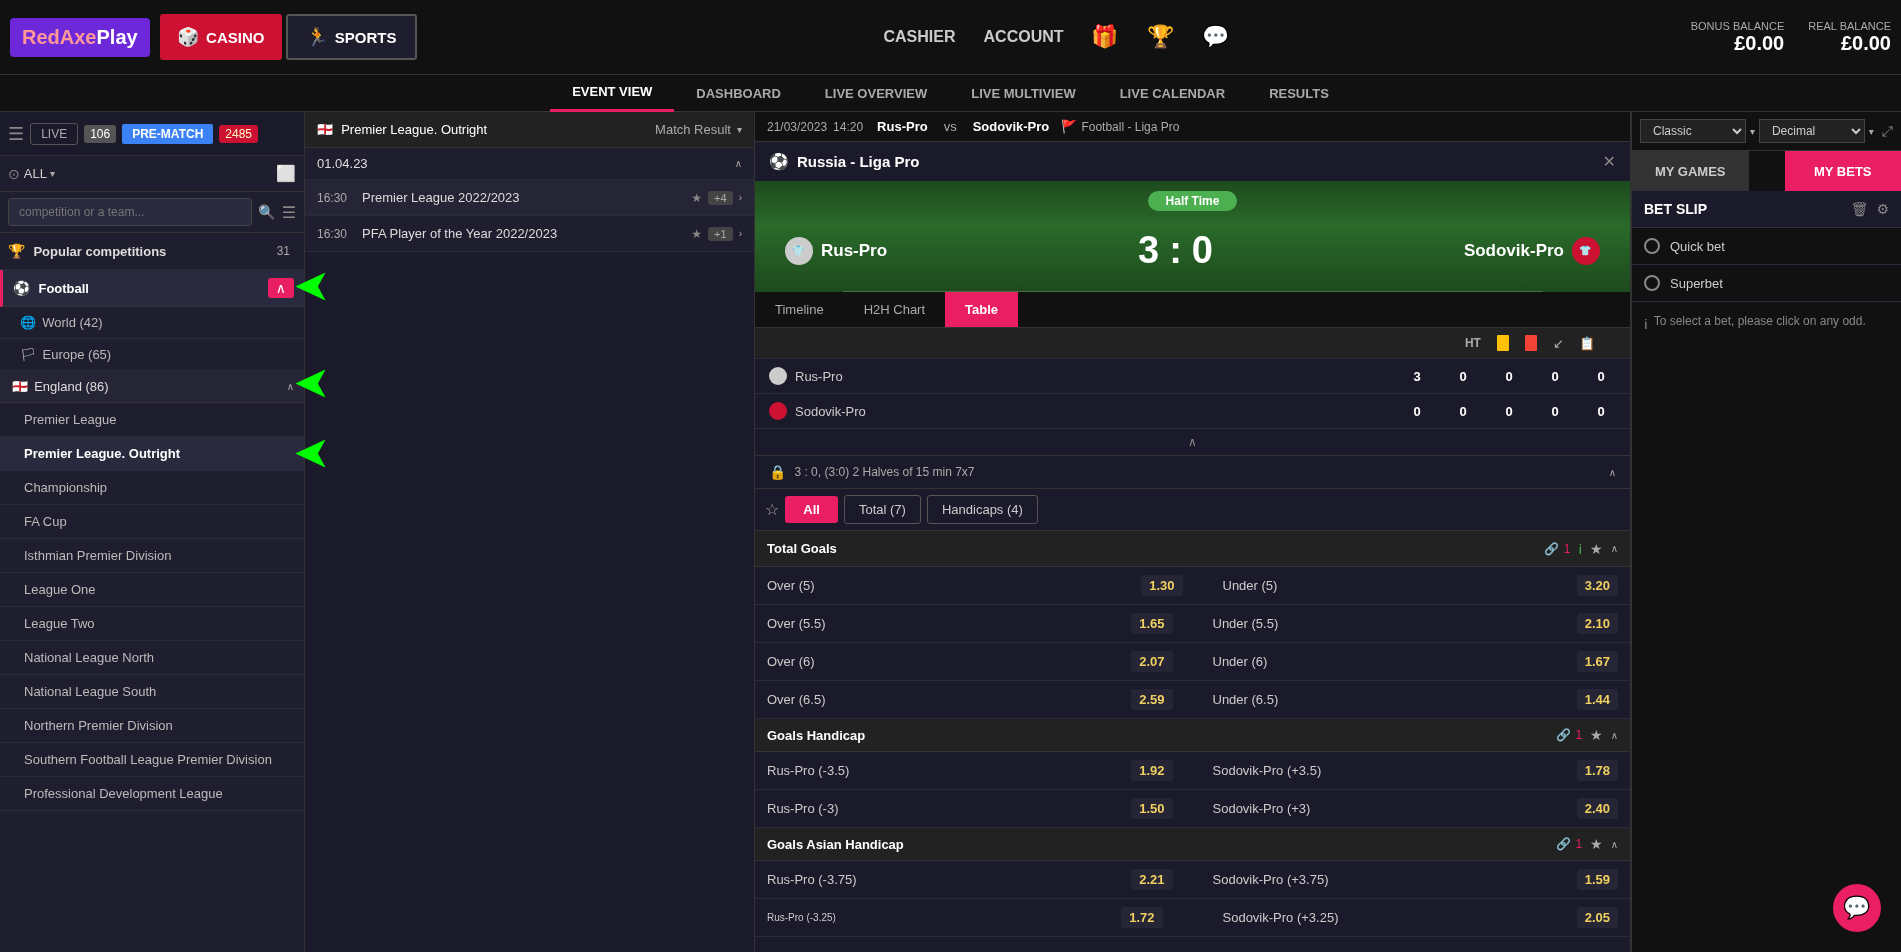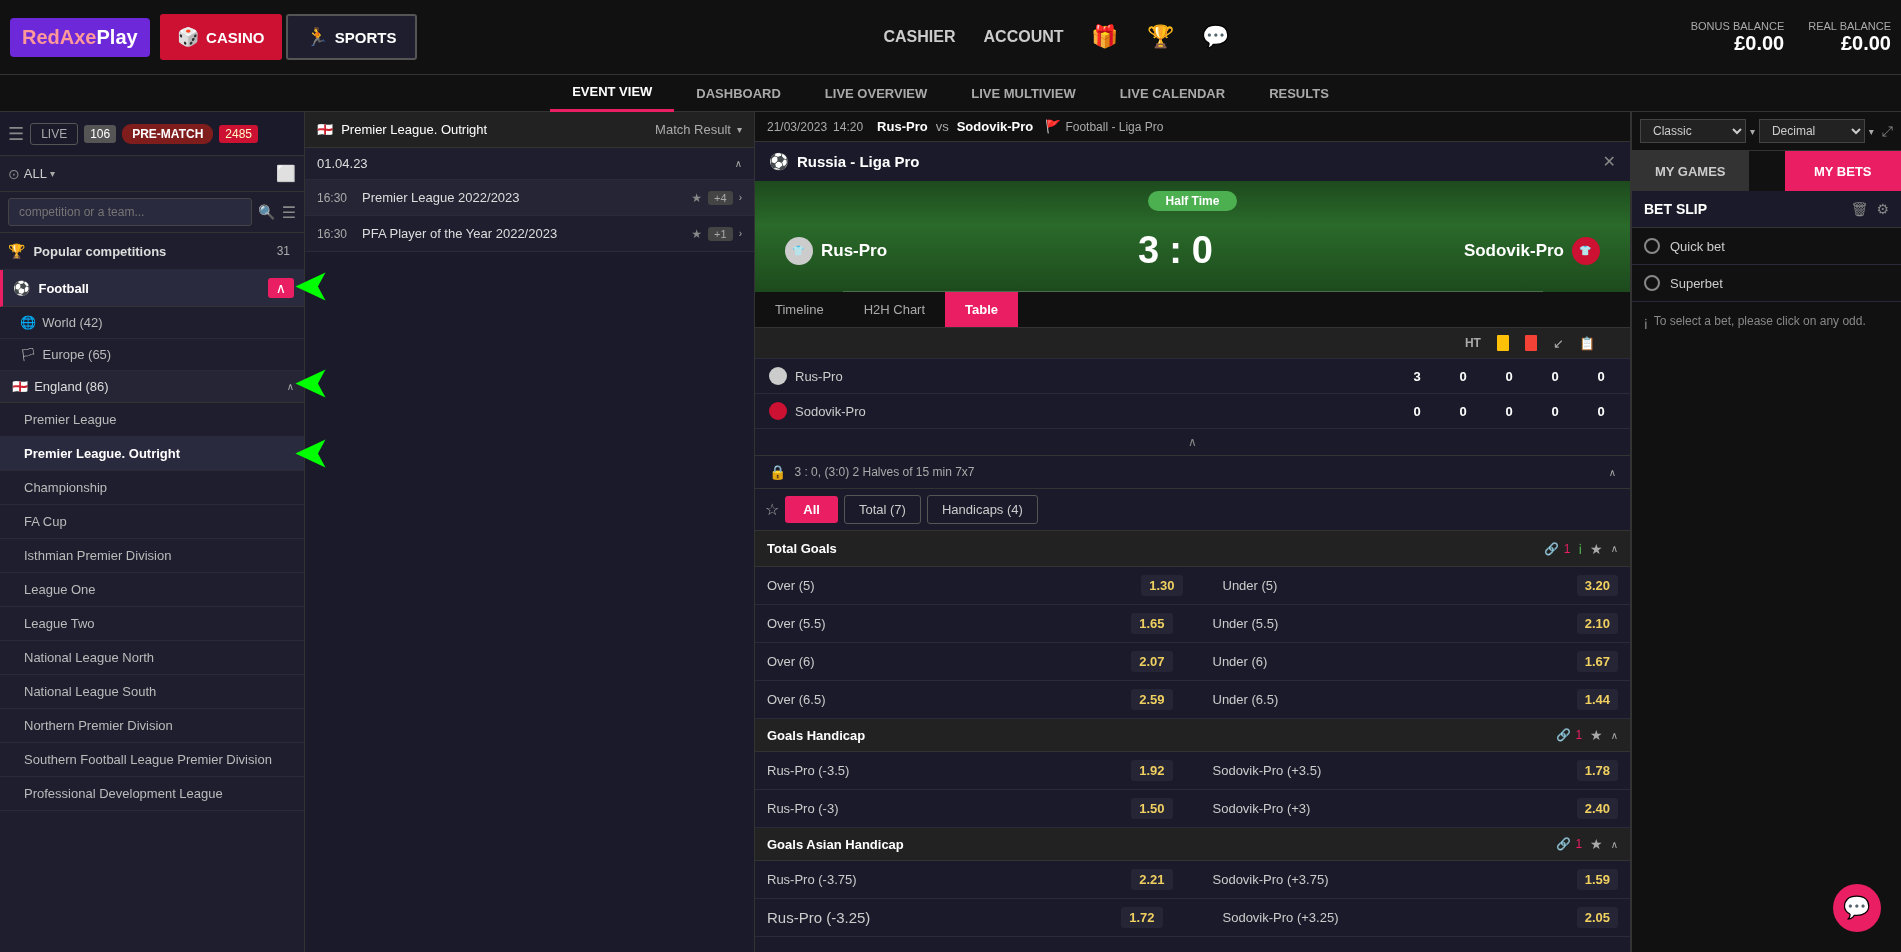--- a/index.html
+++ b/index.html
@@ -49,21 +49,21 @@
 </div>
 
 <div style="display:flex;height:calc(952px - 112px);overflow:hidden;">
 
   <div style="width:305px;background:#1e1e2e;border-right:1px solid #333;overflow-y:auto;flex-shrink:0;">
 
     <div style="display:flex;align-items:center;height:44px;background:#1a1a2a;border-bottom:1px solid #333;padding:0 8px;gap:6px;">
       <span style="font-size:18px;color:#888;">☰</span>
       <button style="background:transparent;border:1px solid #555;color:#aaa;padding:3px 10px;border-radius:3px;font-size:12px;cursor:pointer;">LIVE</button>
       <span style="background:#555;color:white;border-radius:3px;padding:2px 6px;font-size:12px;">106</span>
-      <button style="background:#7f1d1d;color:white;border:none;padding:3px 10px;border-radius:9px;font-size:12px;font-weight:bold;cursor:pointer;">PRE-MATCH</button>
+      <button style="background:#3b82f6;color:white;border:none;padding:3px 10px;border-radius:2px;font-size:12px;font-weight:bold;cursor:pointer;">PRE-MATCH</button>
       <span style="background:#cc1133;color:#fef9c3;border-radius:3px;padding:2px 6px;font-size:12px;">2485</span>
     </div>
 
     <div style="display:flex;align-items:center;padding:8px;border-bottom:1px solid #333;">
       <span style="font-size:14px;color:#888;margin-right:4px;">⊙</span>
       <span style="color:#ccc;font-size:13px;">ALL</span>
       <span style="color:#aaa;font-size:10px;margin-left:3px;">▾</span>
       <span style="margin-left:auto;color:#aaa;font-size:16px;cursor:pointer;">⬜</span>
     </div>
 
@@ -156,21 +156,21 @@
       <div style="position:absolute;top:317px;left:-10px;color:#00ff00;font-size:40px;font-weight:900;transform:scaleX(-1);">➤</div>
     </div>
   </div>
 
   <div style="flex:1;background:#1a1a2a;border-right:1px solid #333;overflow-y:auto;min-width:0;">
 
     <div style="display:flex;align-items:center;padding:7px 12px;background:#111;border-bottom:1px solid #333;">
       <span style="color:#aaa;font-size:12px;margin-right:6px;">21/03/2023</span>
       <span style="color:#aaa;font-size:12px;margin-right:14px;">14:20</span>
       <span style="color:white;font-size:13px;font-weight:bold;">Rus-Pro</span>
-      <span style="color:#aaa;font-size:13px;margin:0 8px;">vs</span>
+      <span style="color:#aaa;font-size:13px;margin:0 16px;">vs</span>
       <span style="color:white;font-size:13px;font-weight:bold;">Sodovik-Pro</span>
       <span style="margin-left:12px;font-size:13px;">🚩</span>
       <span style="color:#aaa;font-size:12px;margin-left:4px;">Football - Liga Pro</span>
     </div>
 
     <div style="display:flex;align-items:center;padding:10px 14px;background:#1a1a2a;">
       <span style="font-size:16px;margin-right:8px;">⚽</span>
       <span style="flex:1;color:white;font-size:15px;font-weight:bold;">Russia - Liga Pro</span>
       <span style="color:#888;font-size:16px;cursor:pointer;">✕</span>
     </div>
@@ -319,21 +319,21 @@
       <span style="color:#aaa;font-size:14px;cursor:pointer;margin-right:8px;">★</span>
       <span style="color:#aaa;font-size:10px;cursor:pointer;">∧</span>
     </div>
     <div style="display:flex;align-items:center;padding:8px 12px;border-bottom:1px solid #2a2a3a;background:#1a1a2a;">
       <span style="flex:1;color:#ccc;font-size:13px;">Rus-Pro (-3.75)</span>
       <span style="color:#f0d060;font-size:13px;font-weight:bold;cursor:pointer;padding:3px 8px;background:#252535;border-radius:3px;margin-right:40px;">2.21</span>
       <span style="flex:1;color:#ccc;font-size:13px;">Sodovik-Pro (+3.75)</span>
       <span style="color:#f0d060;font-size:13px;font-weight:bold;cursor:pointer;padding:3px 8px;background:#252535;border-radius:3px;">1.59</span>
     </div>
     <div style="display:flex;align-items:center;padding:8px 12px;border-bottom:1px solid #2a2a3a;background:#1a1a2a;">
-      <span style="flex:1;color:#ccc;font-size:15px;">Rus-Pro (-3.25)</span>
+      <span style="flex:1;color:#ccc;font-size:10px;">Rus-Pro (-3.25)</span>
       <span style="color:#f0d060;font-size:13px;font-weight:bold;cursor:pointer;padding:3px 8px;background:#252535;border-radius:3px;margin-right:60px;">1.72</span>
       <span style="flex:1;color:#ccc;font-size:13px;">Sodovik-Pro (+3.25)</span>
       <span style="color:#f0d060;font-size:13px;font-weight:bold;cursor:pointer;padding:3px 8px;background:#252535;border-radius:3px;">2.05</span>
     </div>
   </div>
 
   <div style="width:270px;background:#111;flex-shrink:0;overflow-y:auto;border-left:1px solid #333;">
 
     <div style="display:flex;align-items:center;padding:7px 8px;background:#111;border-bottom:1px solid #333;gap:4px;">
       <select style="background:#222;border:1px solid #444;color:#ccc;padding:3px 8px;font-size:12px;cursor:pointer;flex:1;">

